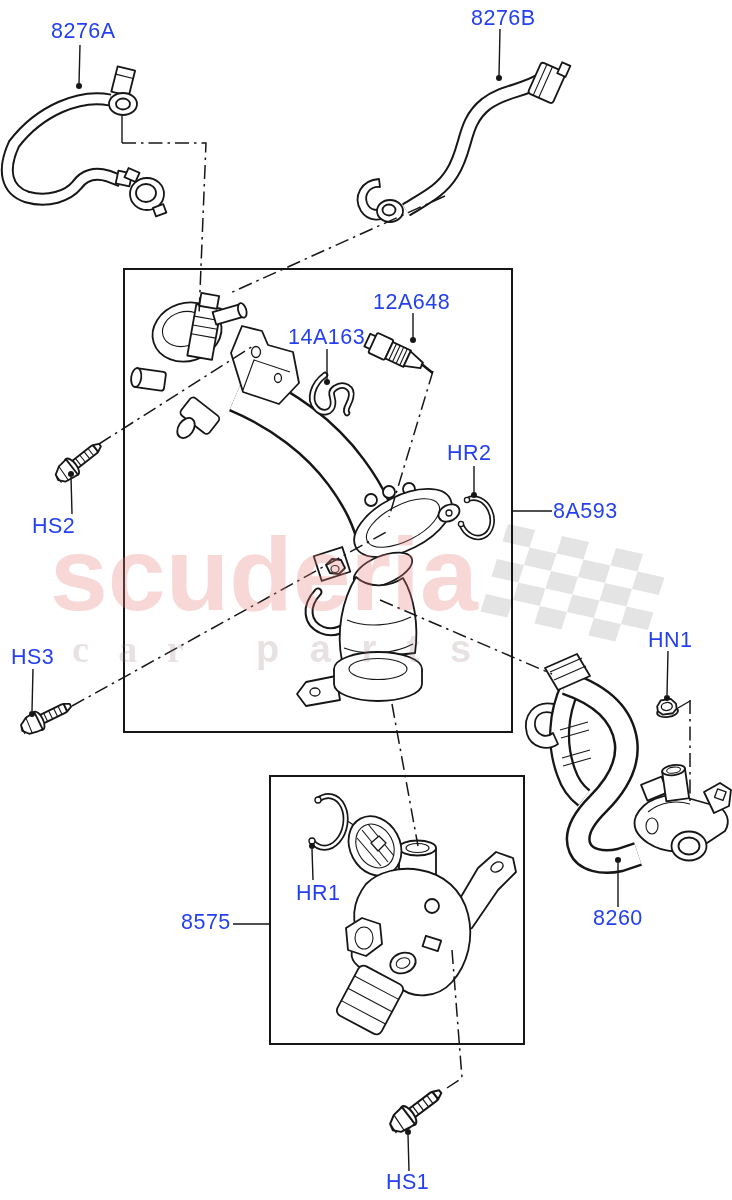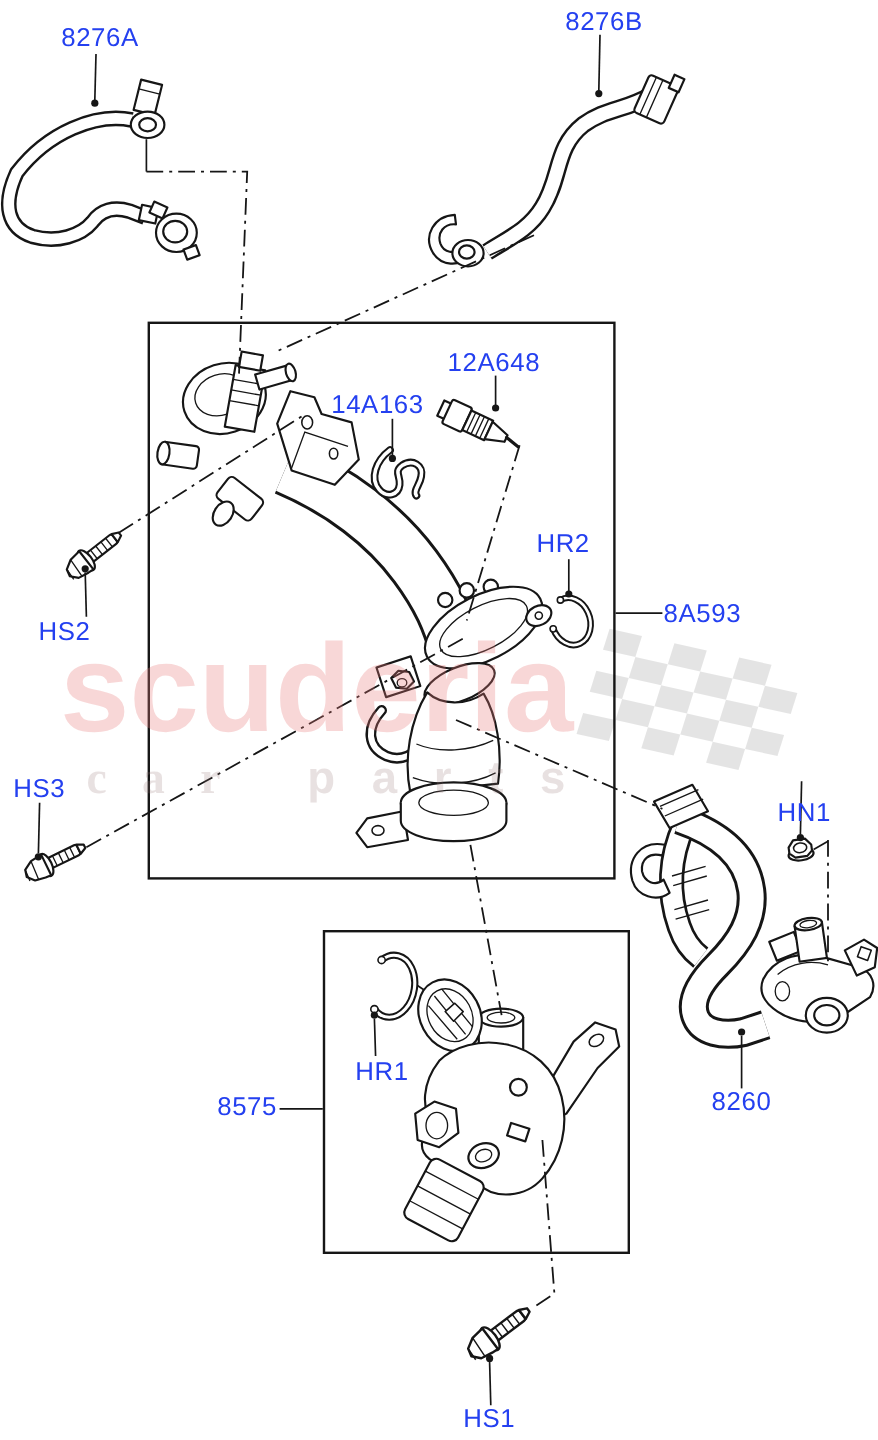--- a/index.html
+++ b/index.html
@@ -279,23 +279,23 @@
     <rect class="fcell" x="96" y="96" width="24" height="24"></rect>
   </g>
 </svg>
 
 <div class="wm-brand">scuderia</div>
 <div class="wm-sub left">c a r</div>
 <div class="wm-sub right">p a r t s</div>
 
 <div class="plabel" style="left:51px;top:21px">8276A</div>
 <div class="plabel" style="left:471px;top:8px">8276B</div>
-<div class="plabel" style="left:276px;top:327px">14A163</div>
+<div class="plabel" style="left:288px;top:327px">14A163</div>
 <div class="plabel" style="left:373px;top:292px">12A648</div>
 <div class="plabel" style="left:447px;top:443px">HR2</div>
 <div class="plabel" style="left:553px;top:501px">8A593</div>
 <div class="plabel" style="left:32px;top:516px">HS2</div>
 <div class="plabel" style="left:11px;top:647px">HS3</div>
-<div class="plabel" style="left:648px;top:667px">HN1</div>
+<div class="plabel" style="left:648px;top:630px">HN1</div>
 <div class="plabel" style="left:296px;top:883px">HR1</div>
 <div class="plabel" style="left:181px;top:912px">8575</div>
 <div class="plabel" style="left:593px;top:908px">8260</div>
 <div class="plabel" style="left:386px;top:1172px">HS1</div>
 
 </body></html>

